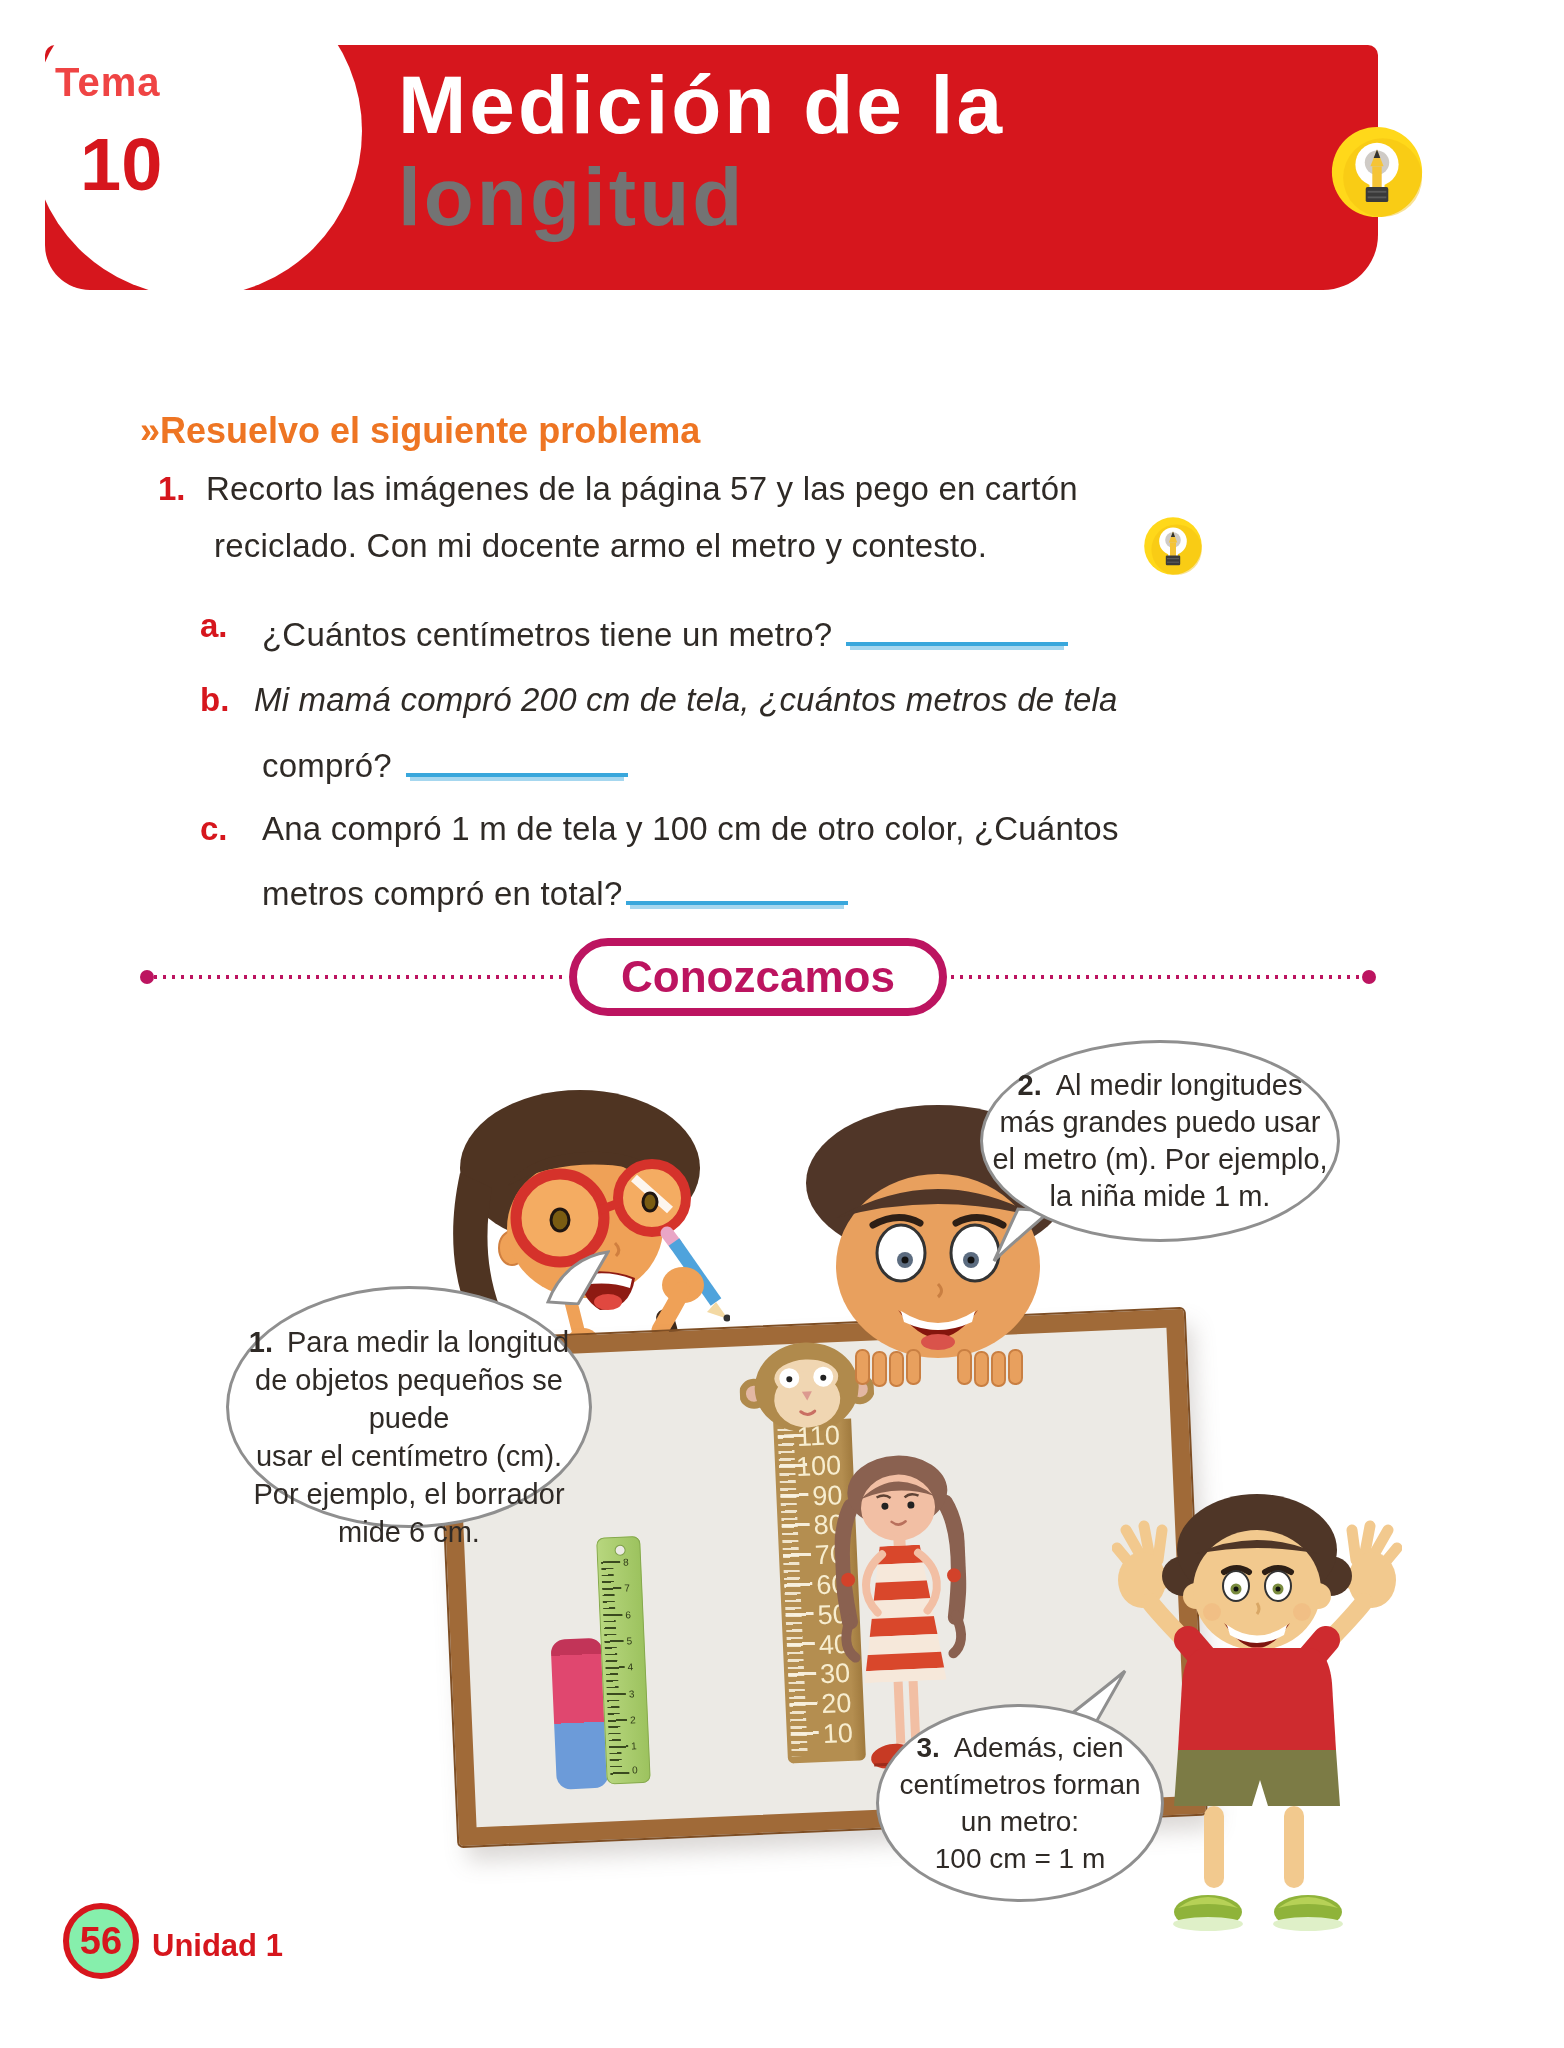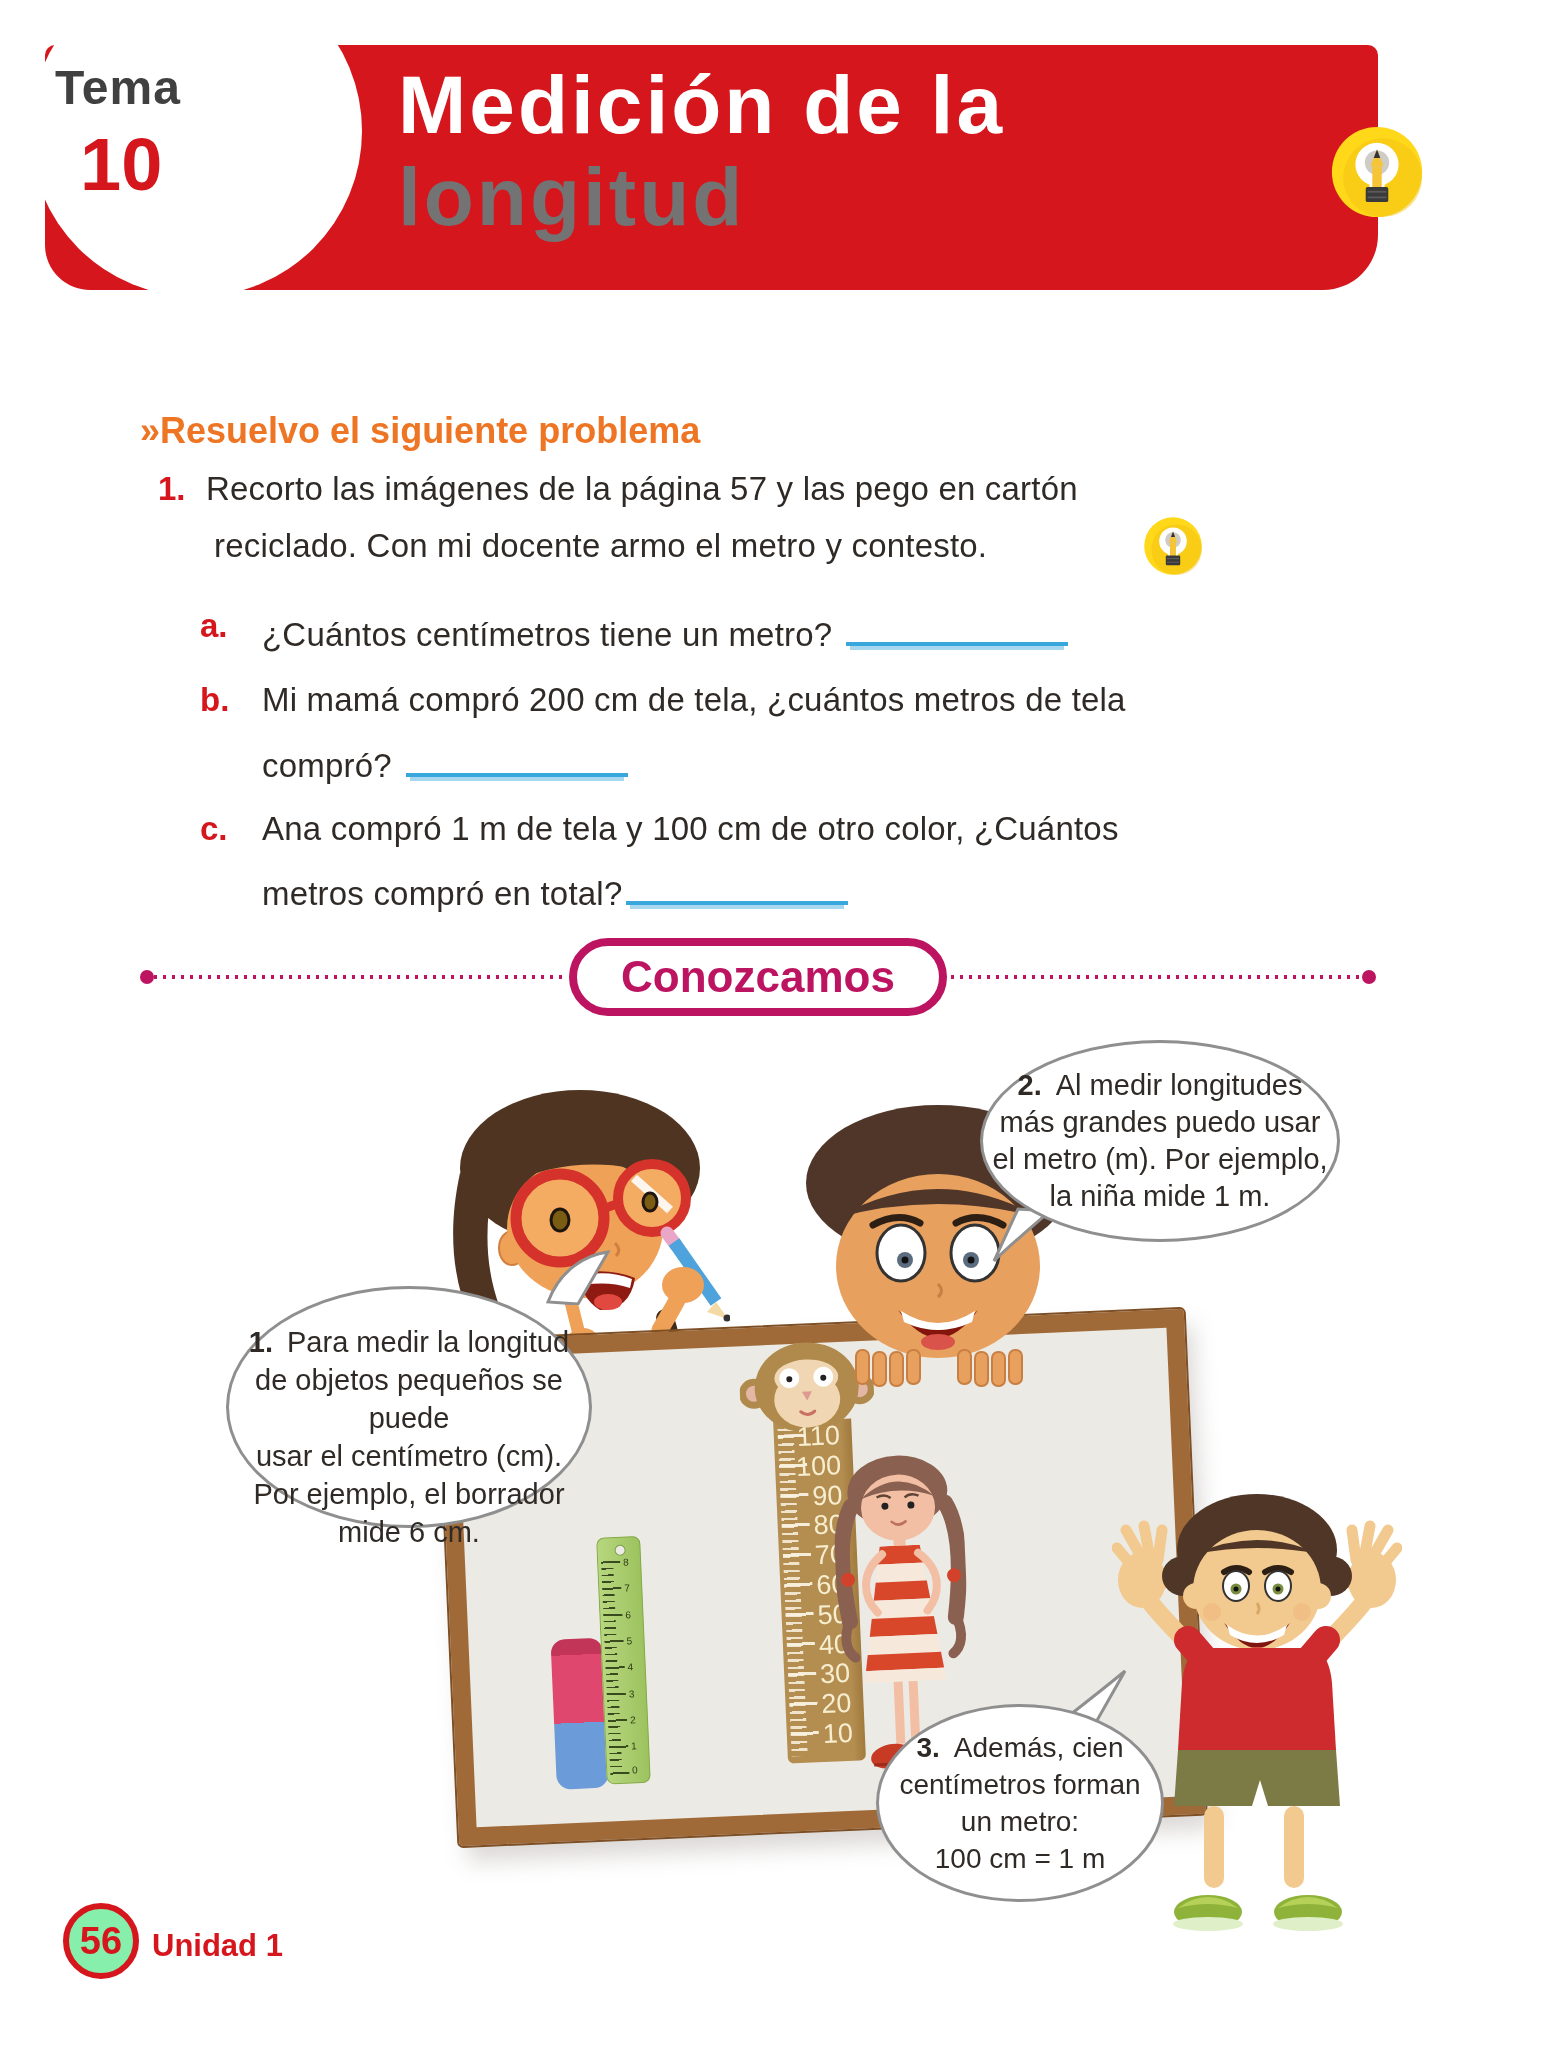--- a/index.html
+++ b/index.html
@@ -2,21 +2,21 @@
 <html><head>
 <meta charset="utf-8">
 <style>
   html,body{margin:0;padding:0;background:#fff;}
   .page{position:relative;width:1564px;height:2048px;background:#ffffff;overflow:hidden;
         font-family:"Liberation Sans",sans-serif;color:#2f2a26;}
   
   .banner{position:absolute;left:45px;top:45px;width:1333px;height:245px;background:#d6161d;
           border-radius:10px 10px 55px 45px;}
   .tema-circle{position:absolute;left:-15px;top:-80px;width:332px;height:332px;border-radius:50%;background:#fff;}
-  .tema-word{position:absolute;left:55px;top:60px;font-size:48px;font-weight:bold;color:#404040;letter-spacing:1px;}
+  .tema-word{position:absolute;left:55px;top:60px;font-size:40px;font-weight:bold;color:#ef4444;letter-spacing:1px;}
   .tema-num{position:absolute;left:80px;top:122px;font-size:74px;font-weight:bold;color:#d6161d;}
   .title-l1{position:absolute;left:398px;top:58px;font-size:82px;font-weight:bold;color:#fff;letter-spacing:3px;white-space:nowrap;}
   .title-l2{position:absolute;left:398px;top:150px;font-size:82px;font-weight:bold;color:#737373;letter-spacing:3px;white-space:nowrap;}
   .bulb-big{position:absolute;left:1330px;top:125px;width:94px;height:94px;}
   .bulb-small{position:absolute;left:1143px;top:516px;width:60px;height:60px;}
   
   .heading{position:absolute;left:140px;top:410px;font-size:36px;font-weight:bold;color:#ee7523;white-space:nowrap;}
   .row{position:absolute;font-size:33px;letter-spacing:.2px;white-space:nowrap;}
   .mark{position:absolute;font-size:33px;font-weight:bold;color:#d6161d;}
   .ansline{display:inline-block;width:222px;height:1.05em;border-bottom:4px solid #39a7dc;
@@ -103,21 +103,21 @@
   <svg class="bulb-small" viewBox="0 0 100 100">
       <use href="#bulbicon"></use>
     </svg>
 
   <div class="mark" style="left:200px;top:607px;">a.</div>
   <div class="row" style="left:262px;top:607px;">
     <span>¿Cuántos centímetros tiene un metro?</span><span class="ansline"></span>
   </div>
 
   <div class="mark" style="left:200px;top:681px;">b.</div>
-  <div class="row" style="left:262px;top:681px;">Mi mamá compró 200 cm de tela, ¿cuántos metros de tela</div>
+  <div class="row" style="left:254px;top:681px;font-style:italic;">Mi mamá compró 200 cm de tela, ¿cuántos metros de tela</div>
   <div class="row" style="left:262px;top:738px;">
     <span>compró?</span><span class="ansline"></span>
   </div>
 
   <div class="mark" style="left:200px;top:810px;">c.</div>
   <div class="row" style="left:262px;top:810px;">Ana compró 1 m de tela y 100 cm de otro color, ¿Cuántos</div>
   <div class="row" style="left:262px;top:866px;">
     <span>metros compró en total?</span><span class="ansline" style="margin-left:4px;"></span>
   </div>
 

